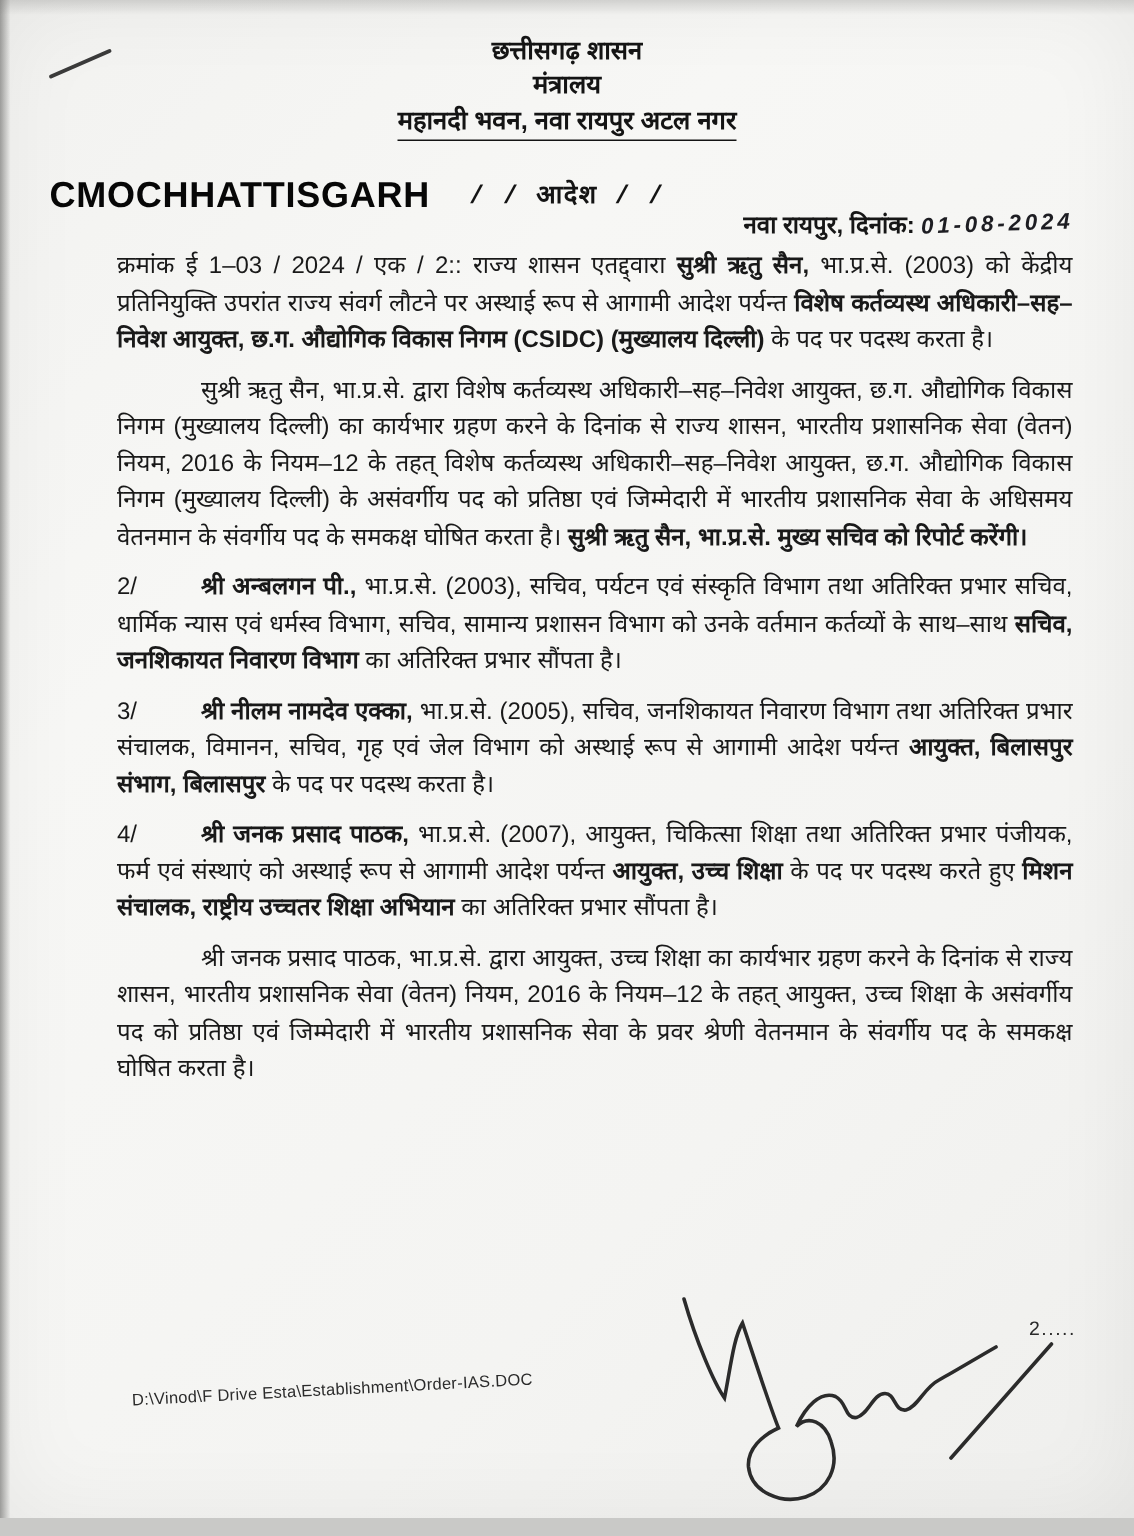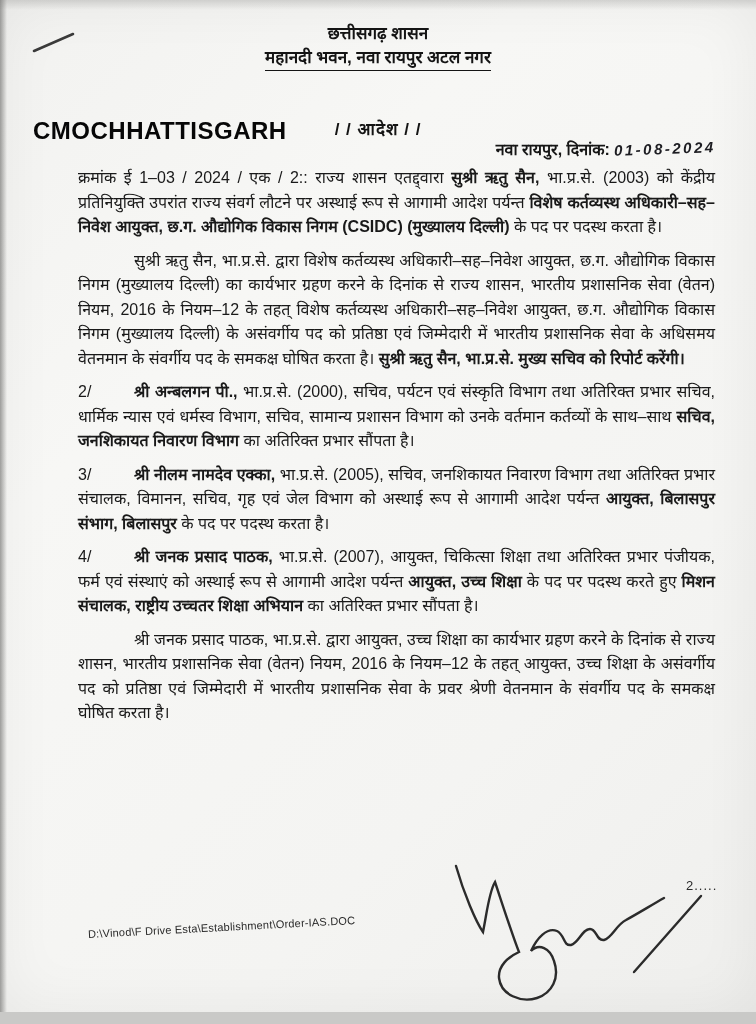--- a/index.html
+++ b/index.html
@@ -35,20 +35,21 @@
     color:#141414;
   }
   .letterhead .address{
     display:inline-block;margin-top:1px;
     border-bottom:1.5px solid #141414;padding-bottom:1px;
   }
   .order-heading{
     position:absolute;top:117px;left:0;right:0;
     text-align:center;font-weight:700;font-size:17px;letter-spacing:1px;
     color:#141414;
+    font-family:Liberation Mono, monospace;
   }
 
   .watermark{
     position:absolute;left:33px;top:117px;
     font-size:24px;font-weight:700;letter-spacing:.5px;
     color:#070707;white-space:nowrap;
   }
 
   .dateline{
     position:absolute;top:138px;right:40px;
@@ -89,36 +90,37 @@
 <body>
 
 <div class="photo">
 
   <svg class="pen-mark" viewBox="0 0 48 28" aria-hidden="true">
     <line x1="4" y1="23" x2="43" y2="6" stroke="#3a3a3a" stroke-width="2.6" stroke-linecap="round"></line>
   </svg>
 
   <div class="letterhead">
     <div>छत्तीसगढ़ शासन</div>
+    <div>मंत्रालय</div>
     <div><span class="address">महानदी भवन, नवा रायपुर अटल नगर</span></div>
   </div>
 
   <div class="order-heading">/ / आदेश / /</div>
 
   <div class="watermark">CMOCHHATTISGARH</div>
 
   <div class="dateline">
     <span>नवा रायपुर, दिनांक:</span>
     <span class="hand">01-08-2024</span>
   </div>
 
   <div class="doc-body">
     <p class="para"><span>क्रमांक ई 1–03 / 2024 / एक / 2:: राज्य शासन एतद्द्वारा </span><span class="b">सुश्री ऋतु सैन,</span><span> भा.प्र.से. (2003) को केंद्रीय प्रतिनियुक्ति उपरांत राज्य संवर्ग लौटने पर अस्थाई रूप से आगामी आदेश पर्यन्त </span><span class="b">विशेष कर्तव्यस्थ अधिकारी–सह–निवेश आयुक्त, छ.ग. औद्योगिक विकास निगम (CSIDC) (मुख्यालय दिल्ली)</span><span> के पद पर पदस्थ करता है।</span></p>
     <p class="para indent"><span>सुश्री ऋतु सैन, भा.प्र.से. द्वारा विशेष कर्तव्यस्थ अधिकारी–सह–निवेश आयुक्त, छ.ग. औद्योगिक विकास निगम (मुख्यालय दिल्ली) का कार्यभार ग्रहण करने के दिनांक से राज्य शासन, भारतीय प्रशासनिक सेवा (वेतन) नियम, 2016 के नियम–12 के तहत् विशेष कर्तव्यस्थ अधिकारी–सह–निवेश आयुक्त, छ.ग. औद्योगिक विकास निगम (मुख्यालय दिल्ली) के असंवर्गीय पद को प्रतिष्ठा एवं जिम्मेदारी में भारतीय प्रशासनिक सेवा के अधिसमय वेतनमान के संवर्गीय पद के समकक्ष घोषित करता है। </span><span class="b">सुश्री ऋतु सैन, भा.प्र.से. मुख्य सचिव को रिपोर्ट करेंगी।</span></p>
-    <p class="para"><span class="pnum">2/</span><span class="b">श्री अन्बलगन पी.,</span><span> भा.प्र.से. (2000), सचिव, पर्यटन एवं संस्कृति विभाग तथा अतिरिक्त प्रभार सचिव, धार्मिक न्यास एवं धर्मस्व विभाग, सचिव, सामान्य प्रशासन विभाग को उनके वर्तमान कर्तव्यों के साथ–साथ </span><span class="b">सचिव, जनशिकायत निवारण विभाग</span><span> का अतिरिक्त प्रभार सौंपता है।</span></p>
+    <p class="para"><span class="pnum">2/</span><span class="b">श्री अन्बलगन पी.,</span><span> भा.प्र.से. (2003), सचिव, पर्यटन एवं संस्कृति विभाग तथा अतिरिक्त प्रभार सचिव, धार्मिक न्यास एवं धर्मस्व विभाग, सचिव, सामान्य प्रशासन विभाग को उनके वर्तमान कर्तव्यों के साथ–साथ </span><span class="b">सचिव, जनशिकायत निवारण विभाग</span><span> का अतिरिक्त प्रभार सौंपता है।</span></p>
     <p class="para"><span class="pnum">3/</span><span class="b">श्री नीलम नामदेव एक्का,</span><span> भा.प्र.से. (2005), सचिव, जनशिकायत निवारण विभाग तथा अतिरिक्त प्रभार संचालक, विमानन, सचिव, गृह एवं जेल विभाग को अस्थाई रूप से आगामी आदेश पर्यन्त </span><span class="b">आयुक्त, बिलासपुर संभाग, बिलासपुर</span><span> के पद पर पदस्थ करता है।</span></p>
     <p class="para"><span class="pnum">4/</span><span class="b">श्री जनक प्रसाद पाठक,</span><span> भा.प्र.से. (2007), आयुक्त, चिकित्सा शिक्षा तथा अतिरिक्त प्रभार पंजीयक, फर्म एवं संस्थाएं को अस्थाई रूप से आगामी आदेश पर्यन्त </span><span class="b">आयुक्त, उच्च शिक्षा</span><span> के पद पर पदस्थ करते हुए </span><span class="b">मिशन संचालक, राष्ट्रीय उच्चतर शिक्षा अभियान</span><span> का अतिरिक्त प्रभार सौंपता है।</span></p>
     <p class="para indent"><span>श्री जनक प्रसाद पाठक, भा.प्र.से. द्वारा आयुक्त, उच्च शिक्षा का कार्यभार ग्रहण करने के दिनांक से राज्य शासन, भारतीय प्रशासनिक सेवा (वेतन) नियम, 2016 के नियम–12 के तहत् आयुक्त, उच्च शिक्षा के असंवर्गीय पद को प्रतिष्ठा एवं जिम्मेदारी में भारतीय प्रशासनिक सेवा के प्रवर श्रेणी वेतनमान के संवर्गीय पद के समकक्ष घोषित करता है।</span></p>
   </div>
 
   <svg class="signature" viewBox="0 0 292 152" aria-hidden="true">
     <path d="M18,14 C26,42 38,70 45,80
              C49,60 51,40 57,30
              C65,54 75,85 81,100
              C70,105 60,114 61,126

